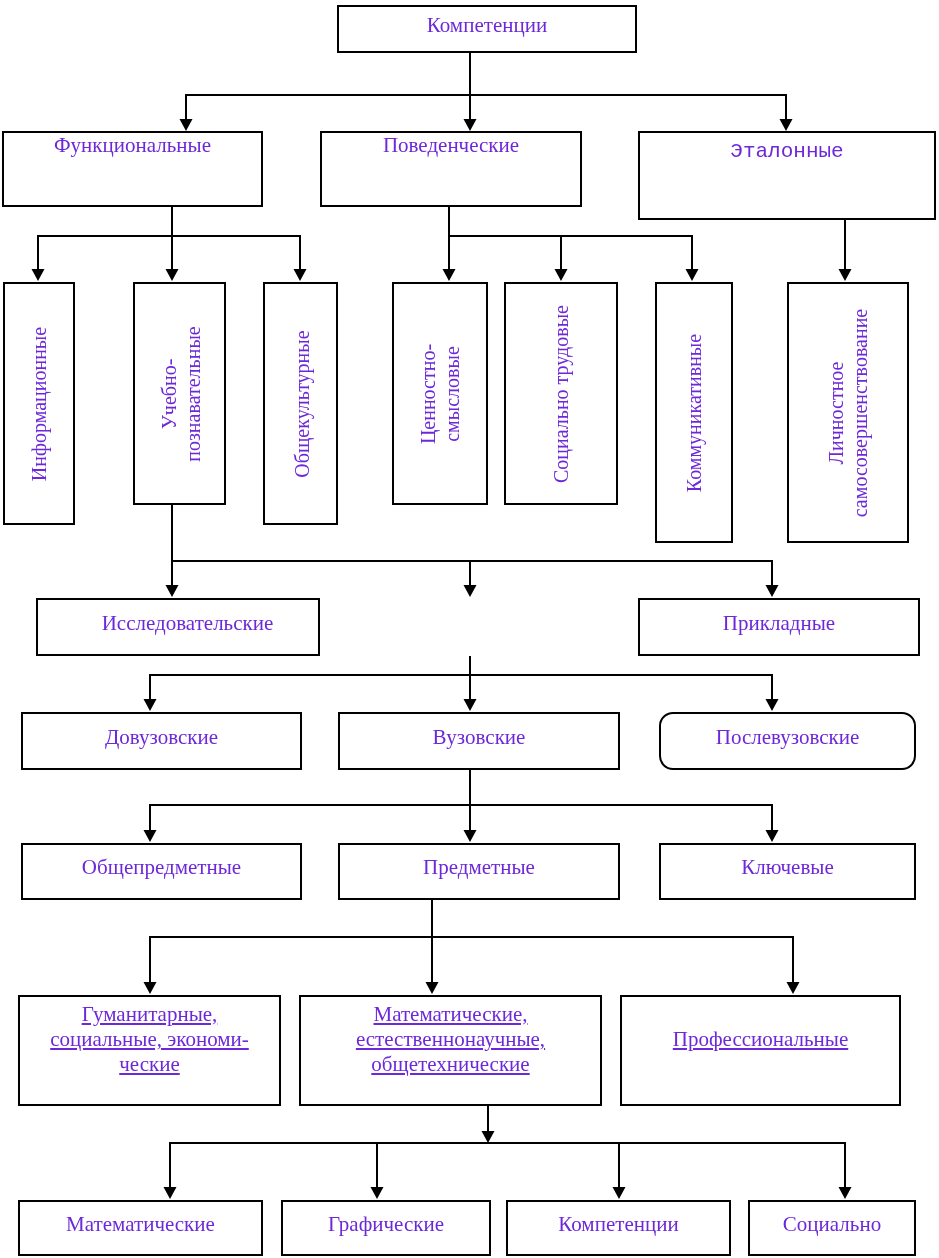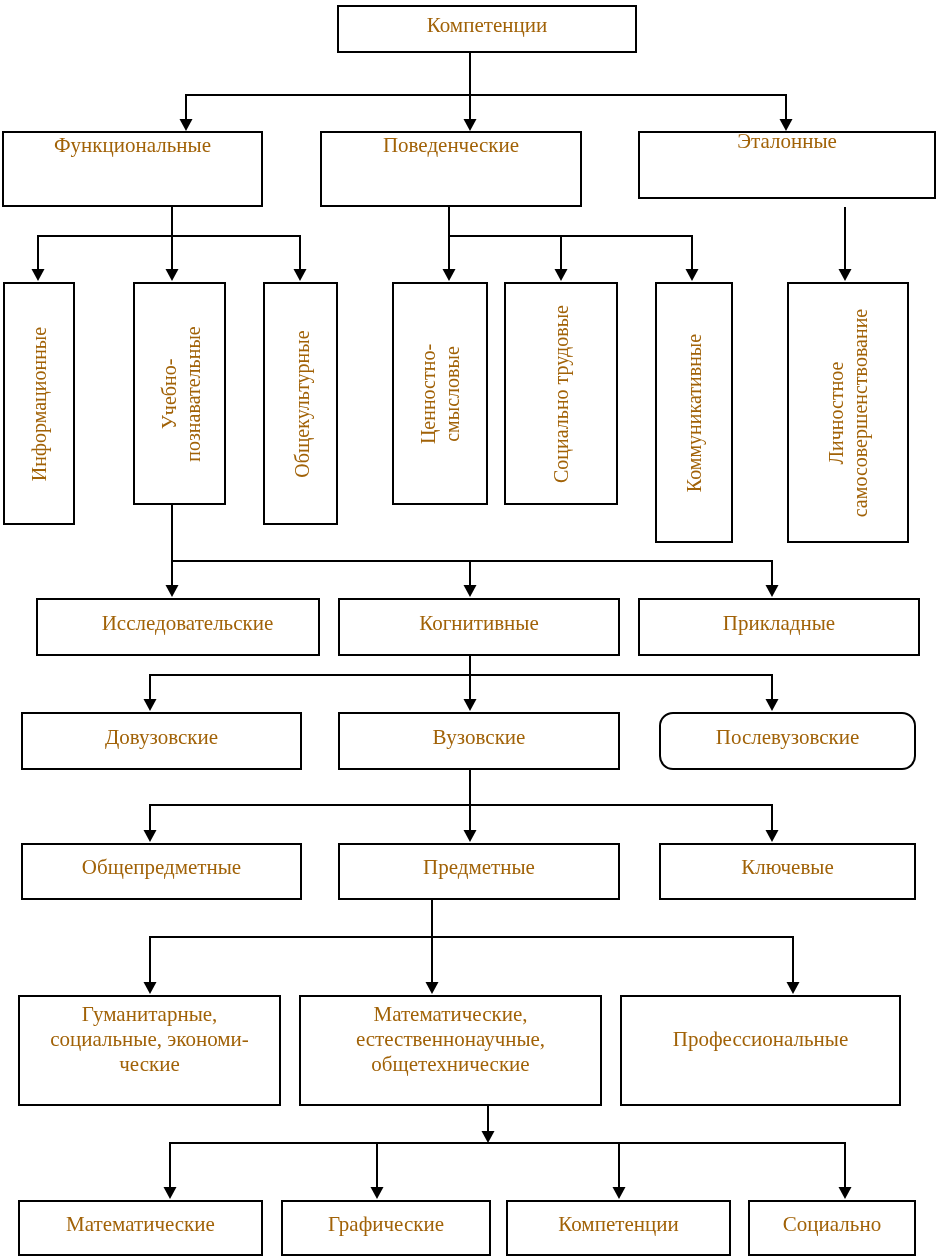--- a/index.html
+++ b/index.html
@@ -1,33 +1,33 @@
 <!DOCTYPE html>
 <html><head>
 <meta charset="utf-8">
 <style>
   html,body { margin:0; padding:0; background:#ffffff; }
   #stage {
     position:relative; width:939px; height:1258px; background:#ffffff;
-    font-family:"Liberation Serif", serif; color:#a16207;
+    font-family:"Liberation Serif", serif; color:#6d28d9;
     overflow:hidden;
   }
   .wires { position:absolute; left:0; top:0; width:939px; height:1258px; }
   .wires line { stroke:#000; stroke-width:2; shape-rendering:crispEdges; }
   .wires polygon { fill:#000; stroke:none; }
   .box {
     position:absolute; box-sizing:border-box;
     border:2px solid #000; background:#fff;
     display:flex; align-items:center; justify-content:center;
     text-align:center; white-space:pre-line;
     font-size:21px; line-height:25px;
     padding:0 4px 8px 4px;
   }
   .bias-top { padding-bottom:48px; }   
-  .row7 { padding-bottom:22px; }       
+  .row7 { padding-bottom:22px;text-decoration:underline; }       
   .vbox { padding:0; }
   .vbox .rot {
     position:absolute; left:50%; top:50%;
     transform:translate(-50%,-50%) rotate(-90deg);
     display:flex; align-items:center; justify-content:center;
     text-align:center; white-space:pre-line;
     font-size:20px; line-height:24px;
   }
 </style>
 </head>
@@ -130,21 +130,21 @@
         <polygon points="612.5,1187 625.5,1187 619,1199"></polygon>
       <line x1="845" y1="1142" x2="845" y2="1189"></line>
         <polygon points="838.5,1187 851.5,1187 845,1199"></polygon>
     </g>
   </svg>
 
   <div class="box" style="left:337px;top:5px;width:300px;height:48px;">Компетенции</div>
 
   <div class="box bias-top" style="left:2px;top:131px;width:261px;height:76px;">Функциональные</div>
   <div class="box bias-top" style="left:320px;top:131px;width:262px;height:76px;">Поведенческие</div>
-  <div class="box bias-top" style="left:638px;top:131px;width:298px;height:68px;">Эталонные</div>
+  <div class="box bias-top" style="left:638px;top:131px;width:298px;height:89px;font-family:Liberation Mono, monospace;">Эталонные</div>
 
   <div class="box vbox" style="left:3px;top:282px;width:72px;height:243px;">
     <span class="rot" style="width:239px;height:68px;">Информационные</span>
   </div>
   <div class="box vbox" style="left:133px;top:282px;width:93px;height:223px;">
     <span class="rot" style="width:219px;height:89px;">Учебно-
 познавательные</span>
   </div>
   <div class="box vbox" style="left:263px;top:282px;width:75px;height:243px;">
     <span class="rot" style="width:239px;height:71px;">Общекультурные</span>
@@ -158,21 +158,20 @@
   </div>
   <div class="box vbox" style="left:655px;top:282px;width:78px;height:261px;">
     <span class="rot" style="width:257px;height:74px;">Коммуникативные</span>
   </div>
   <div class="box vbox" style="left:787px;top:282px;width:122px;height:261px;">
     <span class="rot" style="width:257px;height:118px;">Личностное
 самосовершенствование</span>
   </div>
 
   <div class="box" style="left:36px;top:598px;width:284px;height:58px;padding-left:23px;">Исследовательские</div>
-  <div class="box" style="left:338px;top:598px;width:282px;height:58px;">Когнитивные</div>
   <div class="box" style="left:638px;top:598px;width:282px;height:58px;">Прикладные</div>
 
   <div class="box" style="left:21px;top:712px;width:281px;height:58px;">Довузовские</div>
   <div class="box" style="left:338px;top:712px;width:282px;height:58px;">Вузовские</div>
   <div class="box" style="left:659px;top:712px;width:257px;height:58px;border-radius:14px;">Послевузовские</div>
 
   <div class="box" style="left:21px;top:843px;width:281px;height:57px;">Общепредметные</div>
   <div class="box" style="left:338px;top:843px;width:282px;height:57px;">Предметные</div>
   <div class="box" style="left:659px;top:843px;width:257px;height:57px;">Ключевые</div>
 

